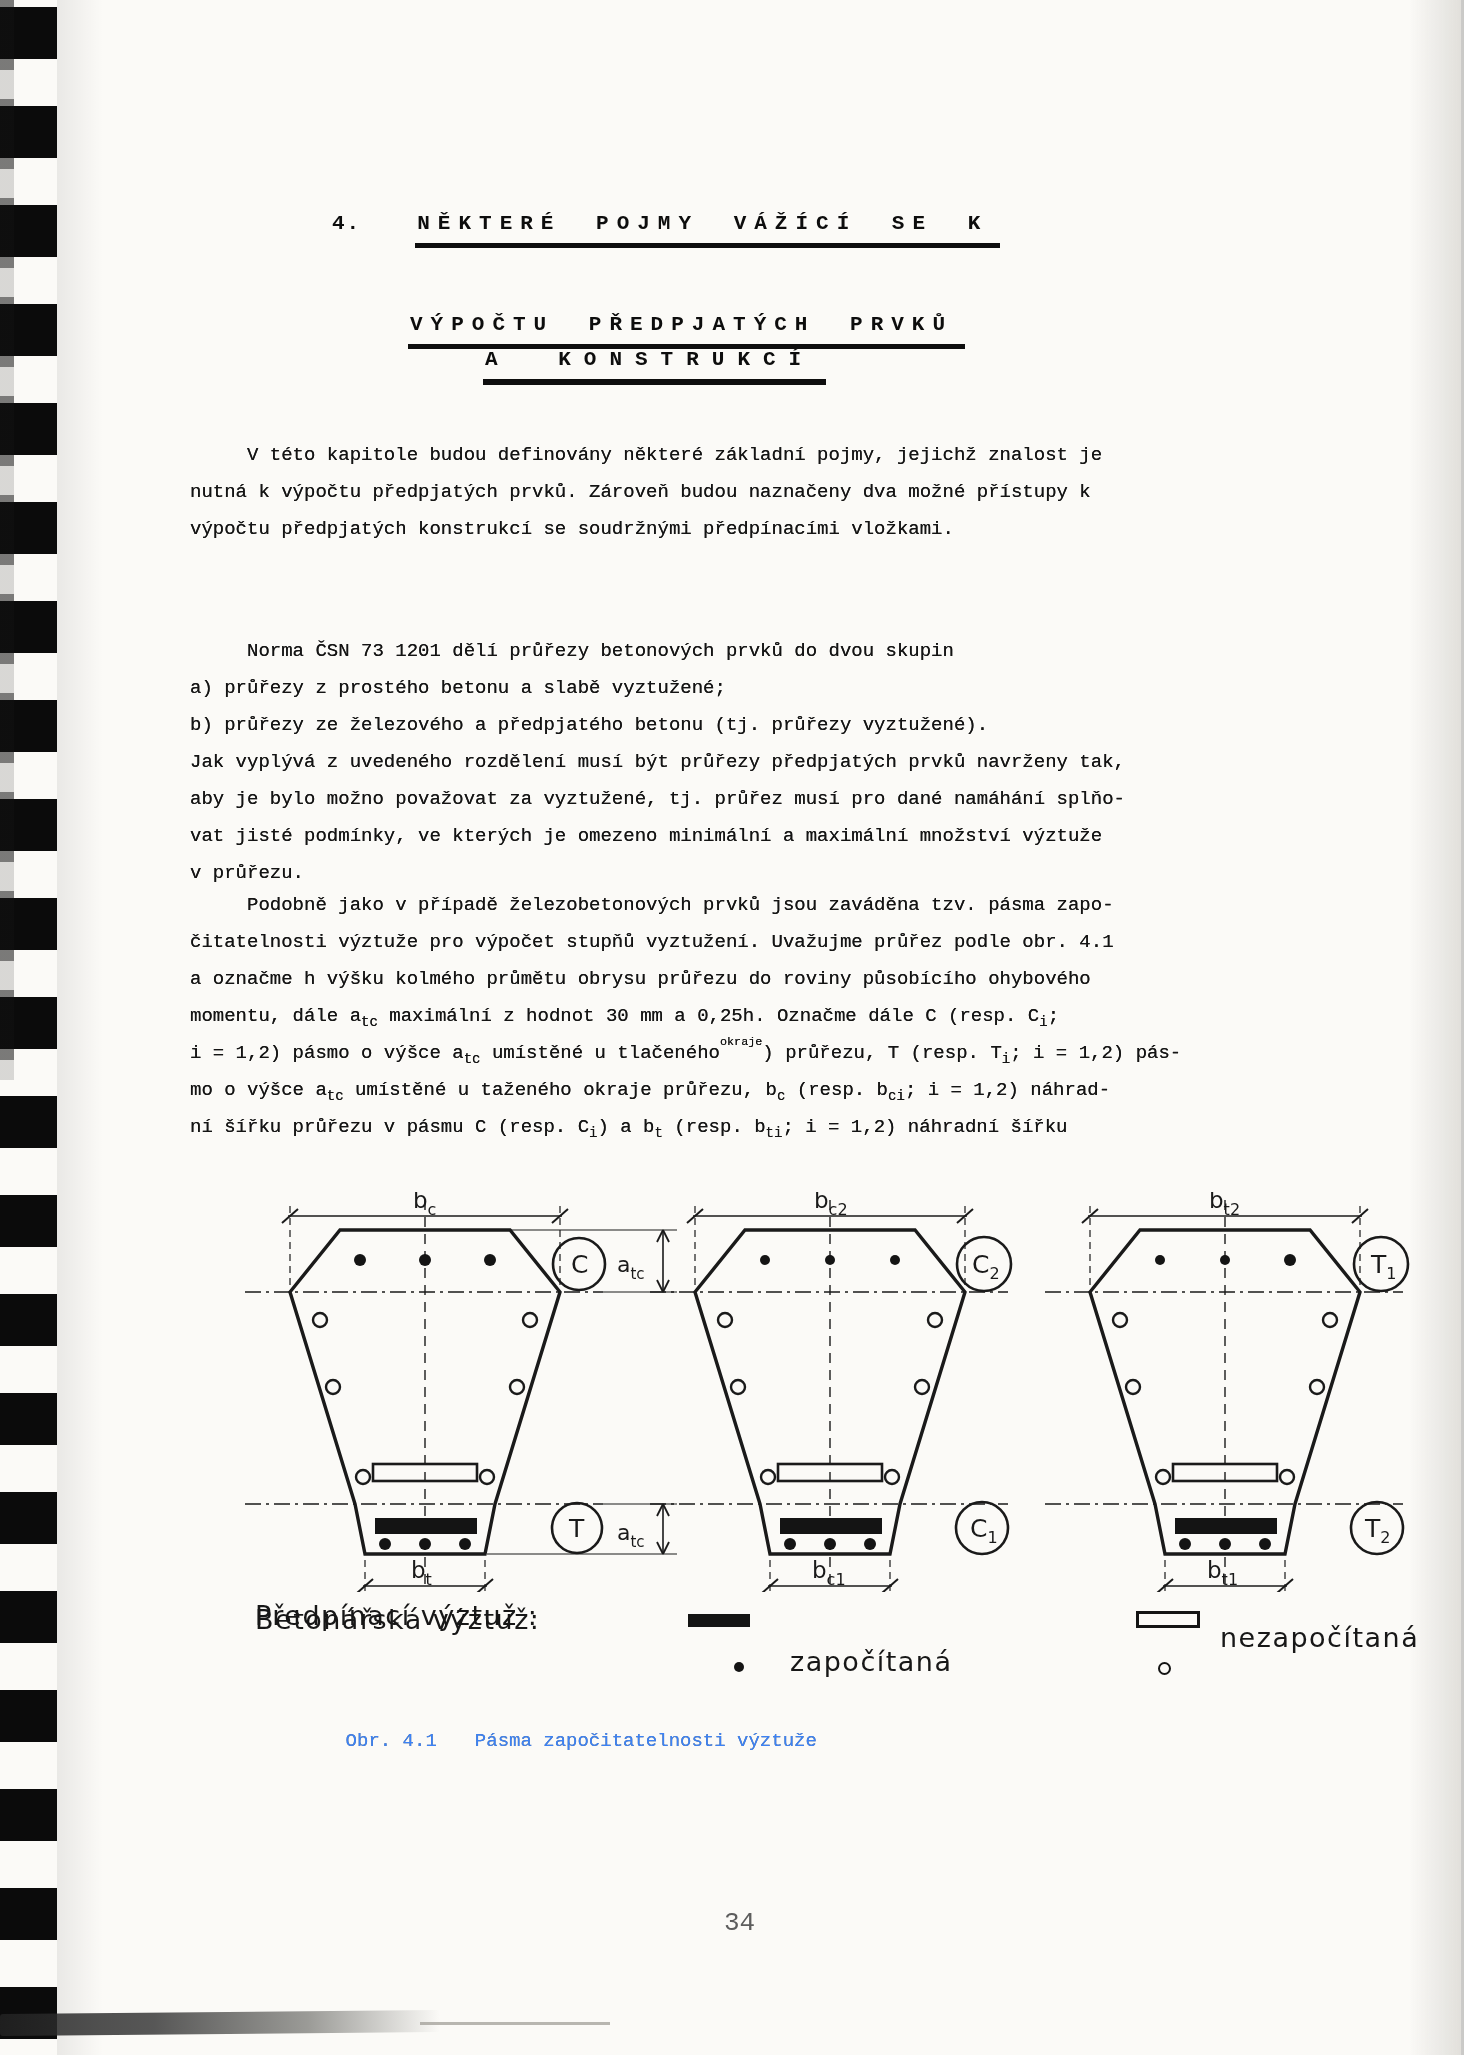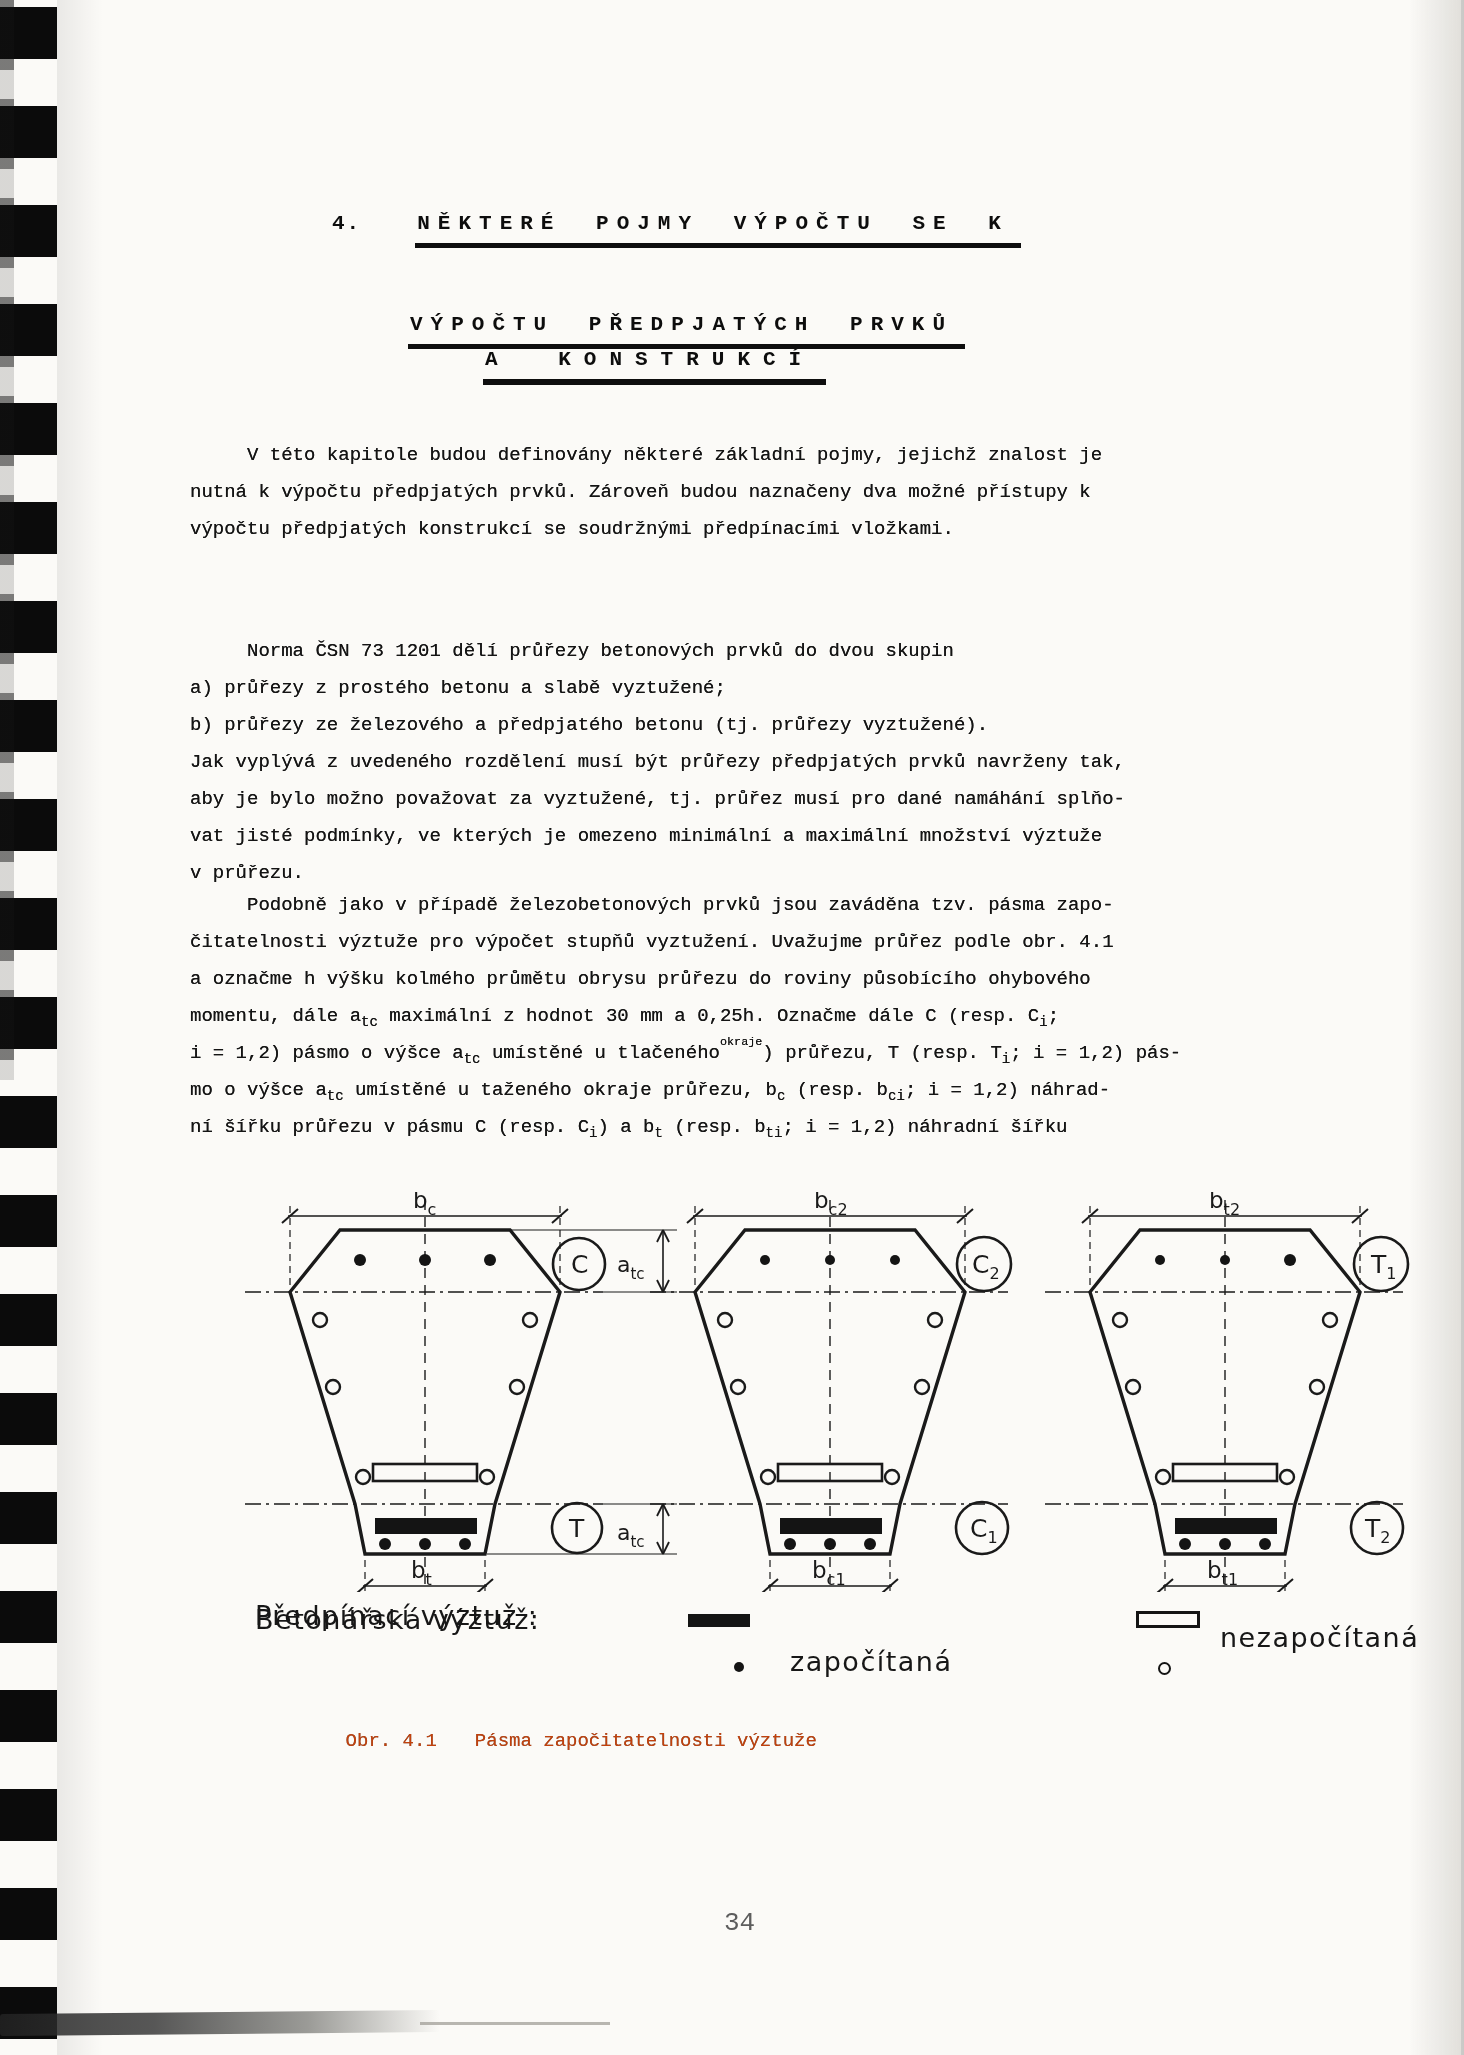--- a/index.html
+++ b/index.html
@@ -62,41 +62,41 @@
   .sec-title{display:inline-block;border-bottom:4px solid #121212;padding-bottom:5px;}
   
   .fig{position:absolute;top:1192px;left:225px;width:1240px;height:400px;}
   .fig svg{position:absolute;top:0;}
   .legend{position:absolute;left:0;font-family:"DejaVu Sans",sans-serif;
           font-size:27px;letter-spacing:1.5px;color:#171717;white-space:nowrap;}
   .sym-rect-filled{position:absolute;width:62px;height:13px;background:#141414;}
   .sym-rect-open{position:absolute;width:58px;height:11px;background:#fbfaf7;border:3px solid #141414;}
   .sym-dot{position:absolute;width:10px;height:10px;border-radius:50%;background:#141414;}
   .sym-circle{position:absolute;width:9px;height:9px;border-radius:50%;border:2.5px solid #141414;background:#fbfaf7;}
-  .caption{position:absolute;top:1708px;left:300px;font-size:19px;color:#c2410c;white-space:pre;
+  .caption{position:absolute;top:1708px;left:300px;font-size:19px;color:#3b82f6;white-space:pre;
            text-shadow:0 0 0.5px rgba(40,40,40,0.7);}
   .caption .cap-text{margin-left:38px;}
   .page-num{position:absolute;top:1908px;left:724px;font-size:26px;color:#5d5d5d;}
   
   svg text{font-family:"DejaVu Sans",sans-serif;fill:#1a1a1a;}
 </style>
 </head>
 <body>
 
 <div class="page">
 
   <div class="binding"></div>
   <div class="binding-edge"></div>
   <div class="left-shade"></div>
   <div class="right-shade"></div>
   <div class="bottom-smudge"></div>
   <div class="bottom-smudge-tail"></div>
 
   <div class="t-line" style="top:212px;left:332px;">
-    <span class="t-num">4.</span><span class="t-underline">NĚKTERÉ POJMY VÝPOČTU SE K</span>
+    <span class="t-num">4.</span><span class="t-underline">NĚKTERÉ POJMY VÁŽÍCÍ SE K</span>
   </div>
   <div class="t-line" style="top:265px;left:408px;margin-top:48px;">
     <span class="t-underline">VÝPOČTU PŘEDPJATÝCH PRVKŮ</span>
   </div>
   <div class="t-line" style="top:348px;left:483px;">
     <span class="t-underline wide">A KONSTRUKCÍ</span>
   </div>
 
   <div class="tw" style="top:437px;left:190px;width:940px;"><div class="tline">     V této kapitole budou definovány některé základní pojmy, jejichž znalost je</div><div class="tline">nutná k výpočtu předpjatých prvků. Zároveň budou naznačeny dva možné přístupy k</div><div class="tline">výpočtu předpjatých konstrukcí se soudržnými předpínacími vložkami.</div></div>
 

